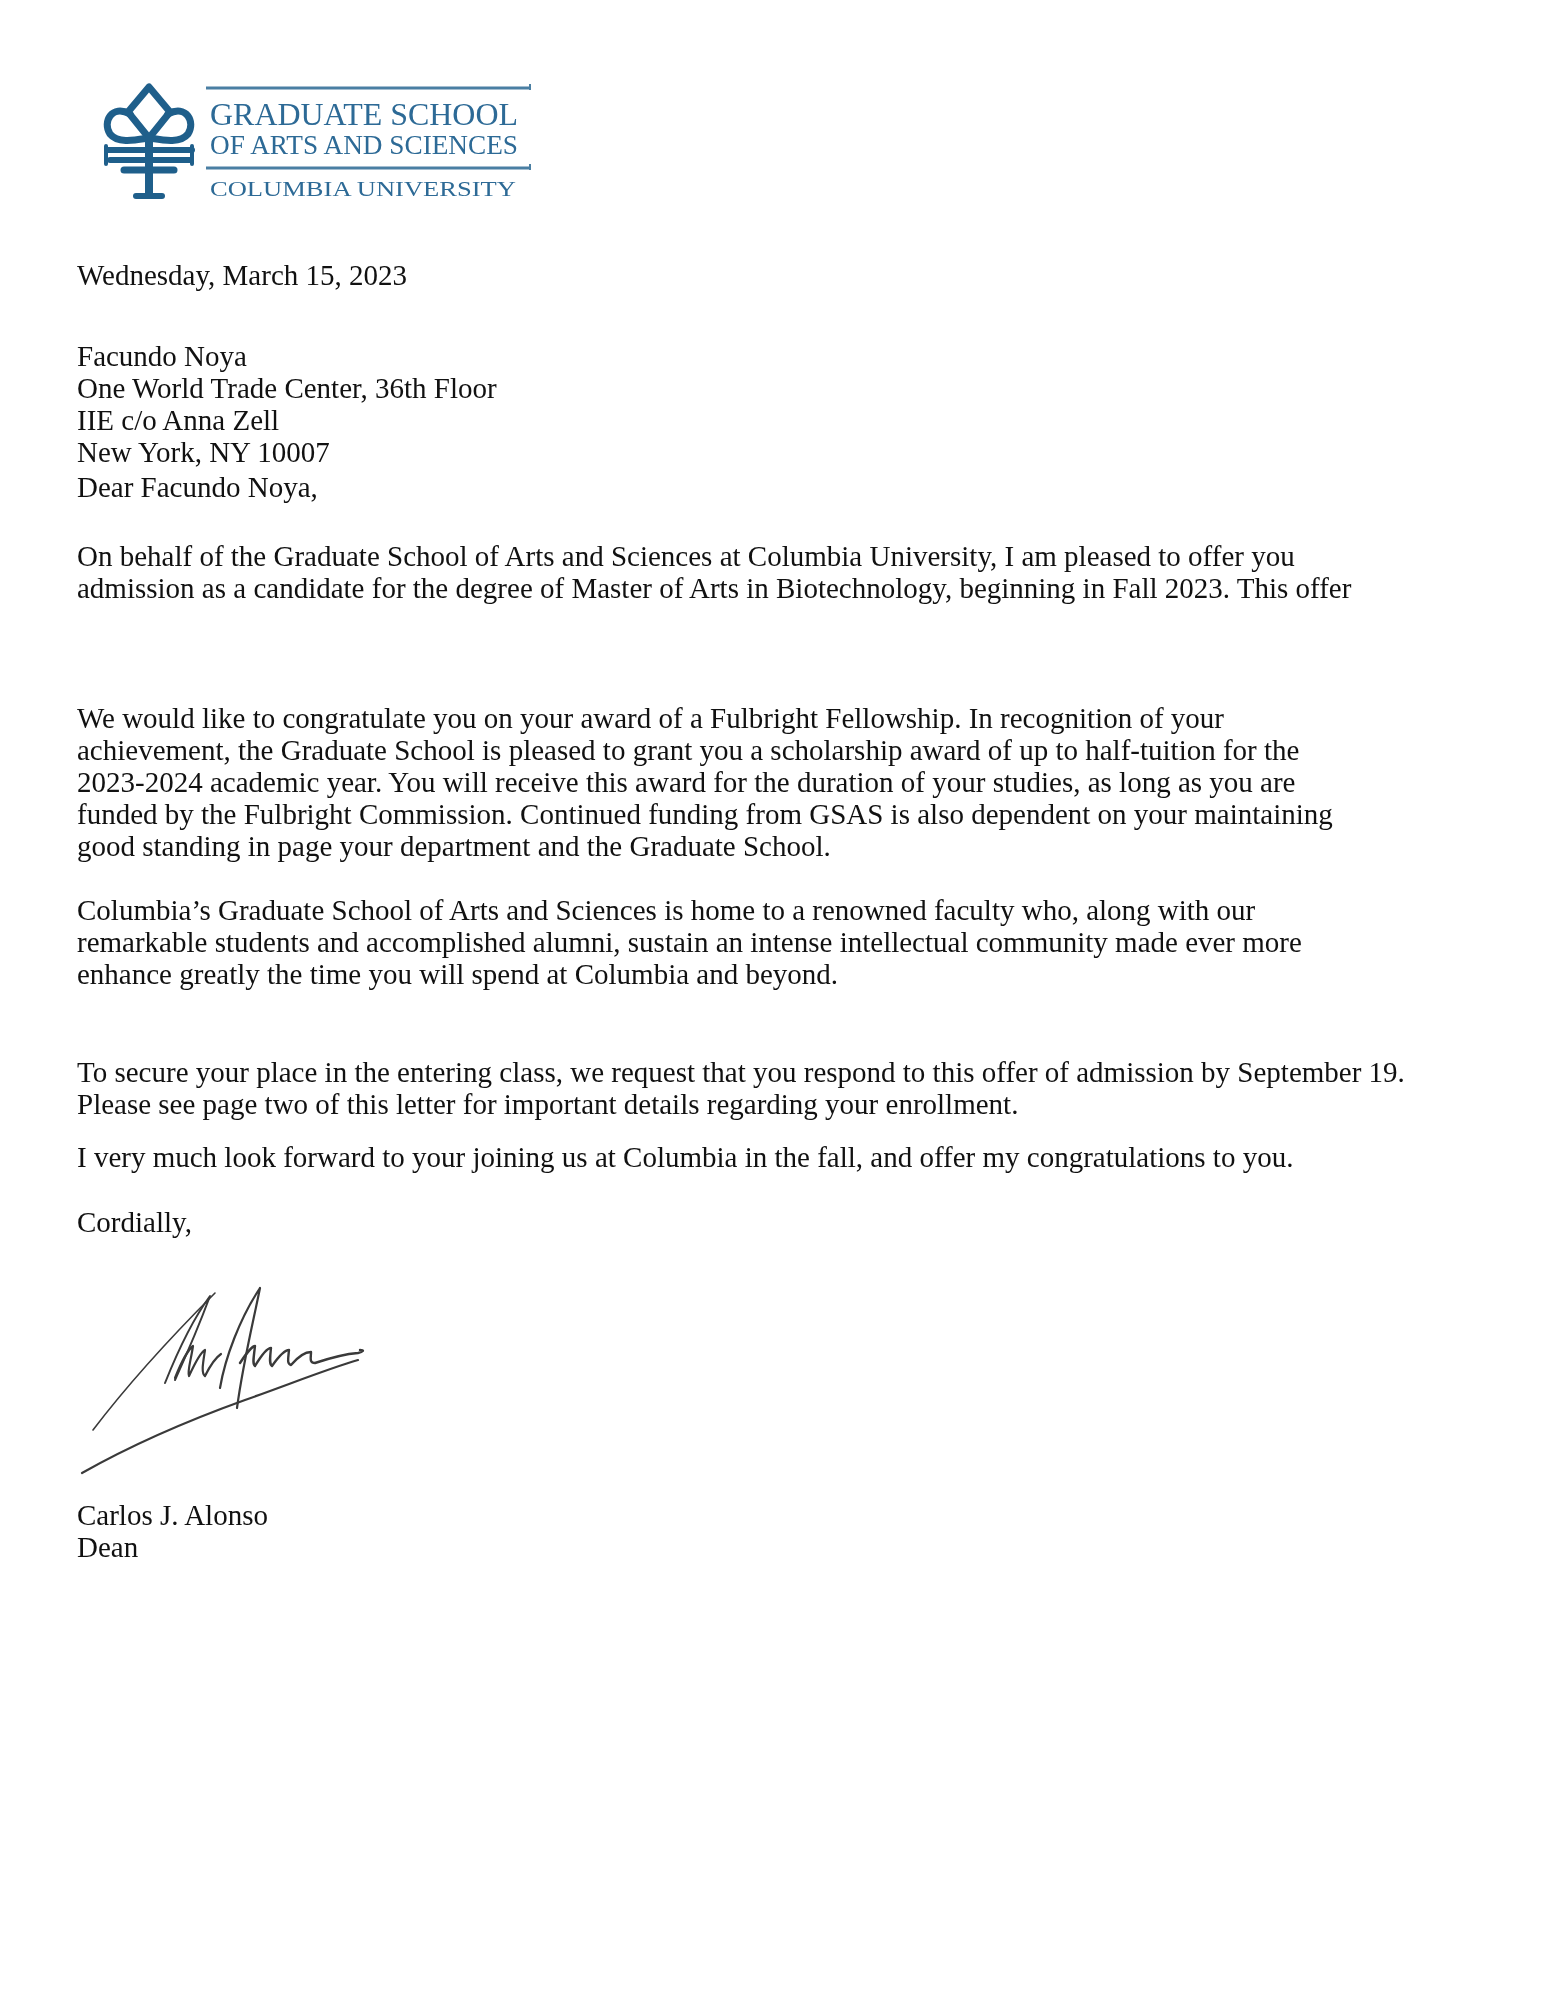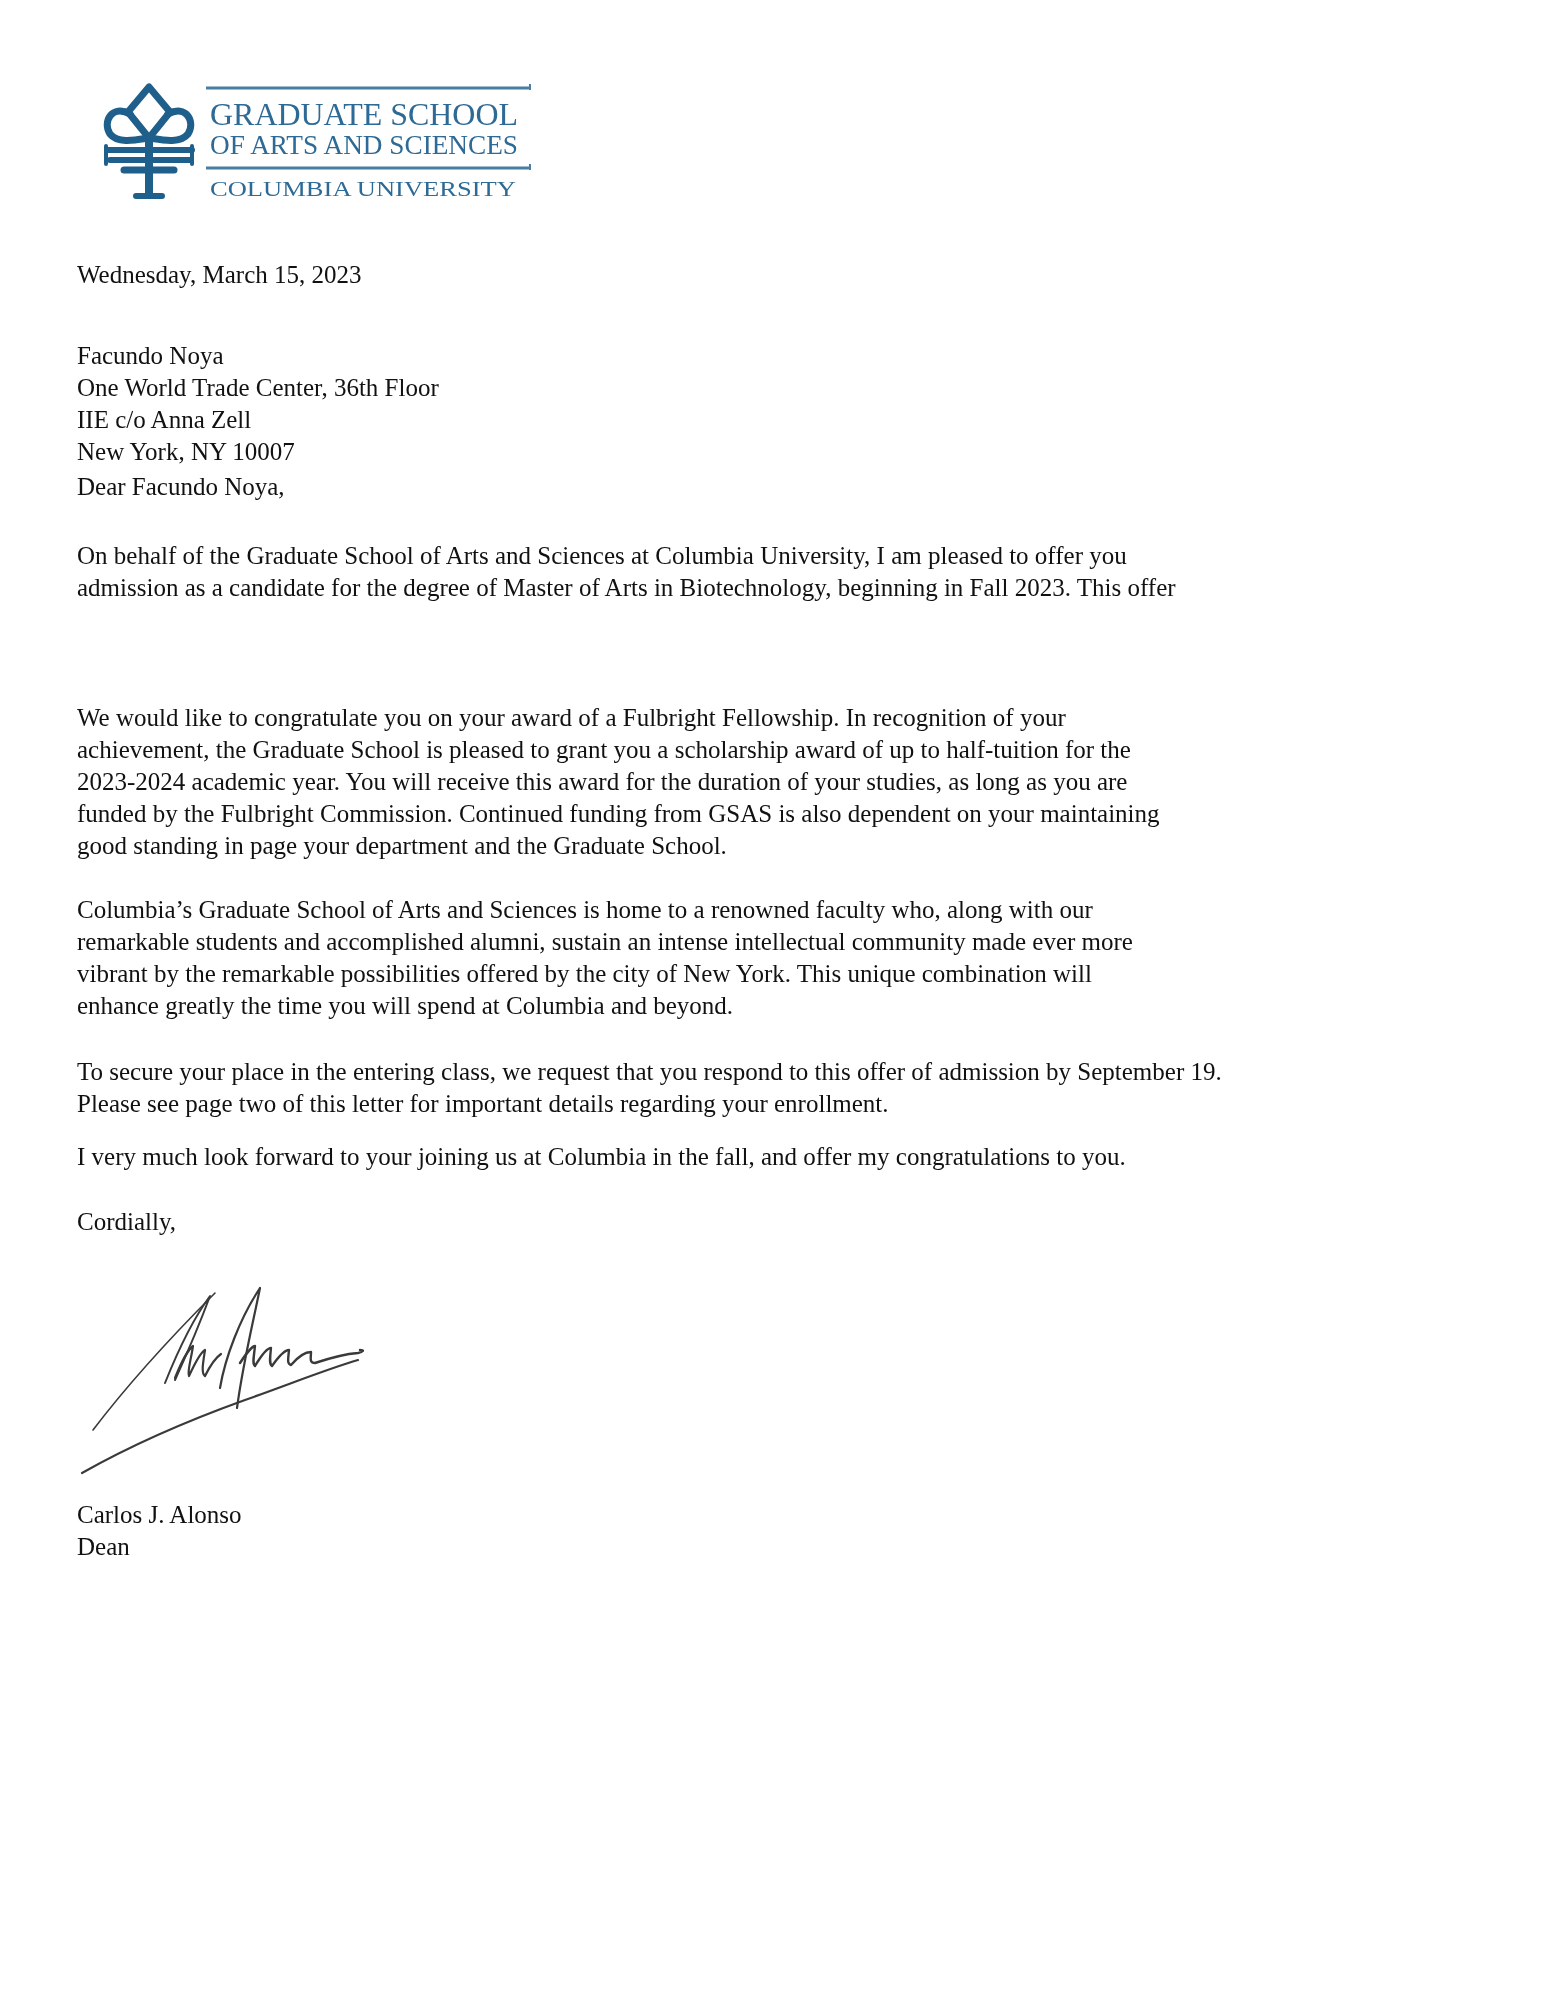--- a/index.html
+++ b/index.html
@@ -1,20 +1,20 @@
 <!DOCTYPE html>
 <html><head>
 <meta charset="utf-8">
 <style>
   html, body { margin: 0; padding: 0; background: #ffffff; }
   body { width: 1554px; height: 2011px; position: relative; overflow: hidden;
          font-family: "Liberation Serif", "DejaVu Serif", serif; color: #111111; }
   .logo { position: absolute; left: 100px; top: 82px; width: 440px; height: 122px; }
   .logo svg { display: block; }
-  .blk { position: absolute; left: 77px; font-size: 25px; line-height: 32px; white-space: nowrap; }
+  .blk { position: absolute; left: 77px; font-size: 29px; line-height: 32px; white-space: nowrap; }
   .blk .ln { display: block; height: 32px; }
   .sig { position: absolute; left: 75px; top: 1268px; width: 330px; height: 215px; }
 </style>
 </head>
 <body>
 
 <div class="logo">
   <svg width="440" height="122" viewBox="0 0 440 122" xmlns="http://www.w3.org/2000/svg">
 
     <g fill="none" stroke="#1f5f8b" stroke-linecap="round" stroke-linejoin="round">
@@ -62,21 +62,20 @@
   <span class="ln">We would like to congratulate you on your award of a Fulbright Fellowship. In recognition of your</span>
   <span class="ln">achievement, the Graduate School is pleased to grant you a scholarship award of up to half-tuition for the</span>
   <span class="ln">2023-2024 academic year. You will receive this award for the duration of your studies, as long as you are</span>
   <span class="ln">funded by the Fulbright Commission. Continued funding from GSAS is also dependent on your maintaining</span>
   <span class="ln">good standing in page your department and the Graduate School.</span>
 </div>
 
 <div class="blk" style="top:894px">
   <span class="ln">Columbia’s Graduate School of Arts and Sciences is home to a renowned faculty who, along with our</span>
   <span class="ln">remarkable students and accomplished alumni, sustain an intense intellectual community made ever more</span>
-  <span class="ln">vibrant by the remarkable possibilities offered by the city of New York. This unique combination will</span>
   <span class="ln">enhance greatly the time you will spend at Columbia and beyond.</span>
 </div>
 
 <div class="blk" style="top:1056px">
   <span class="ln">To secure your place in the entering class, we request that you respond to this offer of admission by September 19.</span>
   <span class="ln">Please see page two of this letter for important details regarding your enrollment.</span>
 </div>
 
 <div class="blk" style="top:1141px">
   <span class="ln">I very much look forward to your joining us at Columbia in the fall, and offer my congratulations to you.</span>

